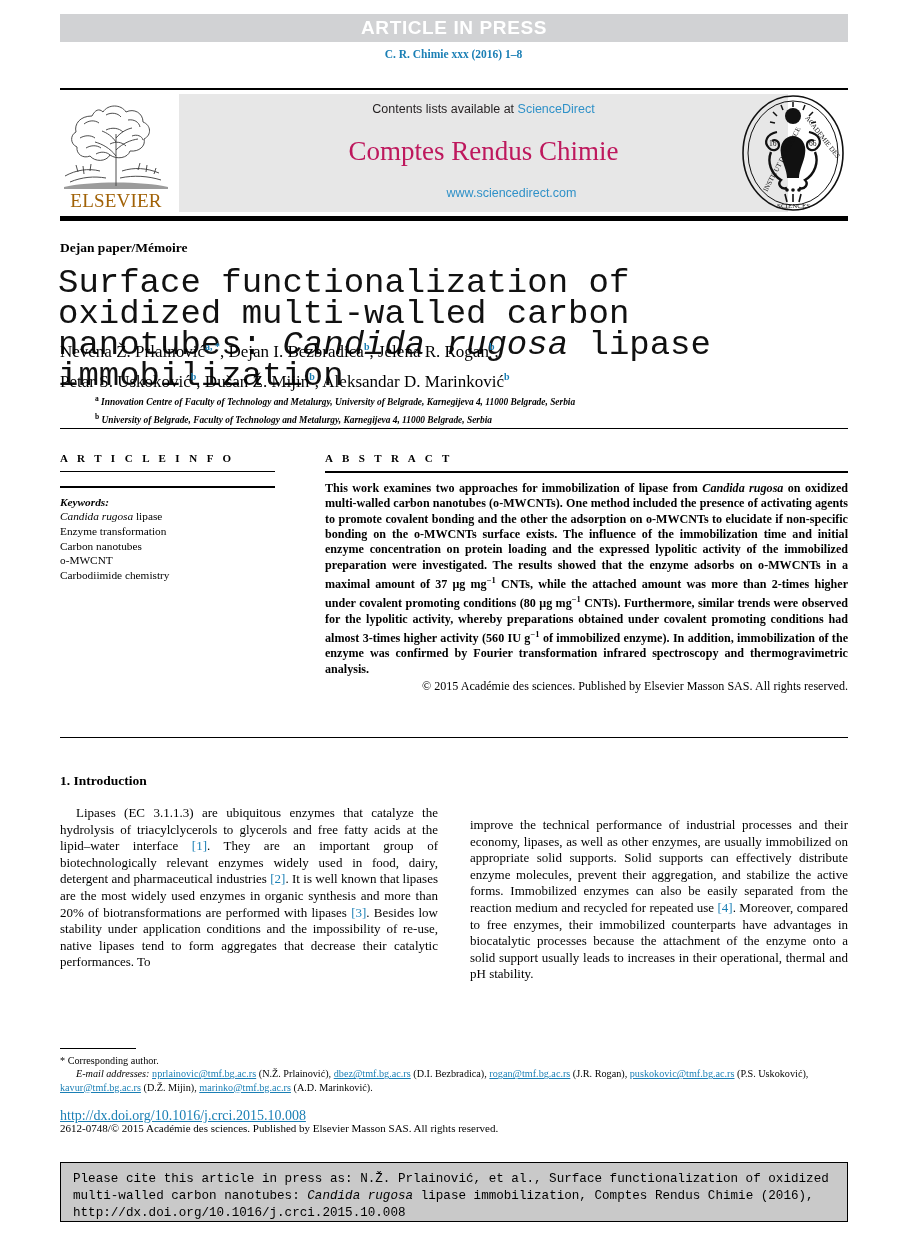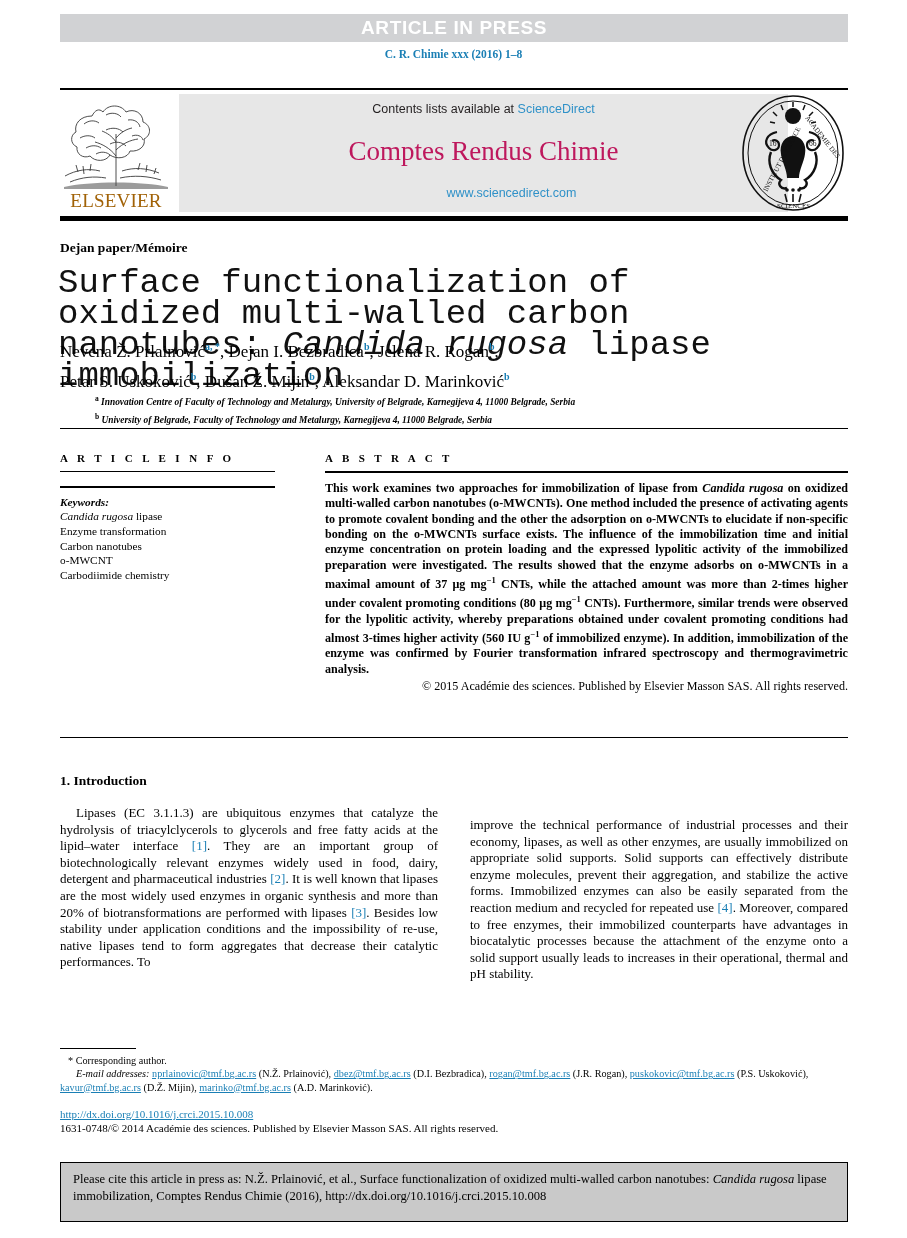--- a/index.html
+++ b/index.html
@@ -346,32 +346,32 @@
   }
   .footnote {
     position: absolute;
     left: 60px;
     top: 1054px;
     width: 790px;
     font-family: "Liberation Serif", serif;
     font-size: 10.2px;
     line-height: 13.4px;
   }
-  .footnote .corr { margin-left: 8px; }
+  .footnote .corr { }
   .footnote .eml-lbl { font-style: italic; margin-left: 16px; }
   .footnote a, .footnote .mail {
     color: #1a7fb5;
     text-decoration: underline;
   }
   .doi-line {
     position: absolute;
     left: 60px;
     top: 1108px;
     font-family: "Liberation Serif", serif;
-    font-size: 11px;
+    font-size: 14px;
     color: #1a7fb5;
     text-decoration: underline;
   }
   .issn-line {
     position: absolute;
     left: 60px;
     top: 1122px;
     font-family: "Liberation Serif", serif;
     font-size: 11px;
   }
@@ -385,21 +385,21 @@
     height: 60px;
     background: #c9c9c9;
     border: 1.6px solid #000;
     box-sizing: border-box;
   }
   .cite-text {
     position: absolute;
     left: 12px;
     top: 8px;
     width: 762px;
-    font-family: Liberation Serif, serif;
+    font-family: Liberation Mono, monospace;
     font-size: 12.6px;
     line-height: 17px;
   }
   .cite-text .ital { font-style: italic; }
 </style>
 </head>
 <body>
 
 <div class="page">
 
@@ -511,21 +511,21 @@
     <div class="para noindent"><span>improve the technical performance of industrial processes and their economy, lipases, as well as other enzymes, are usually immobilized on appropriate solid supports. Solid supports can effectively distribute enzyme molecules, prevent their aggregation, and stabilize the active forms. Immobilized enzymes can also be easily separated from the reaction medium and recycled for repeated use </span><span class="ref">[4]</span><span>. Moreover, compared to free enzymes, their immobilized counterparts have advantages in biocatalytic processes because the attachment of the enzyme onto a solid support usually leads to increases in their operational, thermal and pH stability.</span></div>
   </div>
 
   <div class="foot-rule"></div>
   <div class="footnote">
     <div class="corr">* Corresponding author.</div>
     <div><span class="eml-lbl">E-mail addresses:</span> <span class="mail">nprlainovic@tmf.bg.ac.rs</span><span> (N.Ž. Prlainović), </span><span class="mail">dbez@tmf.bg.ac.rs</span><span> (D.I. Bezbradica), </span><span class="mail">rogan@tmf.bg.ac.rs</span><span> (J.R. Rogan), </span><span class="mail">puskokovic@tmf.bg.ac.rs</span><span> (P.S. Uskoković), </span><span class="mail">kavur@tmf.bg.ac.rs</span><span> (D.Ž. Mijin), </span><span class="mail">marinko@tmf.bg.ac.rs</span><span> (A.D. Marinković).</span></div>
   </div>
 
   <div class="doi-line">http://dx.doi.org/10.1016/j.crci.2015.10.008</div>
-  <div class="issn-line">1631-0748/© 2014 Académie des sciences. Published by Elsevier Masson SAS. All rights reserved.</div>
+  <div class="issn-line">2612-0748/© 2015 Académie des sciences. Published by Elsevier Masson SAS. All rights reserved.</div>
 
   <div class="cite-box">
     <div class="cite-text">
       <span>Please cite this article in press as: N.Ž. Prlainović, et al., Surface functionalization of oxidized multi-walled carbon nanotubes:</span>
       <span class="ital">Candida rugosa</span><span> lipase immobilization, Comptes Rendus Chimie (2016), http://dx.doi.org/10.1016/j.crci.2015.10.008</span>
     </div>
   </div>
 
 </div>
 

